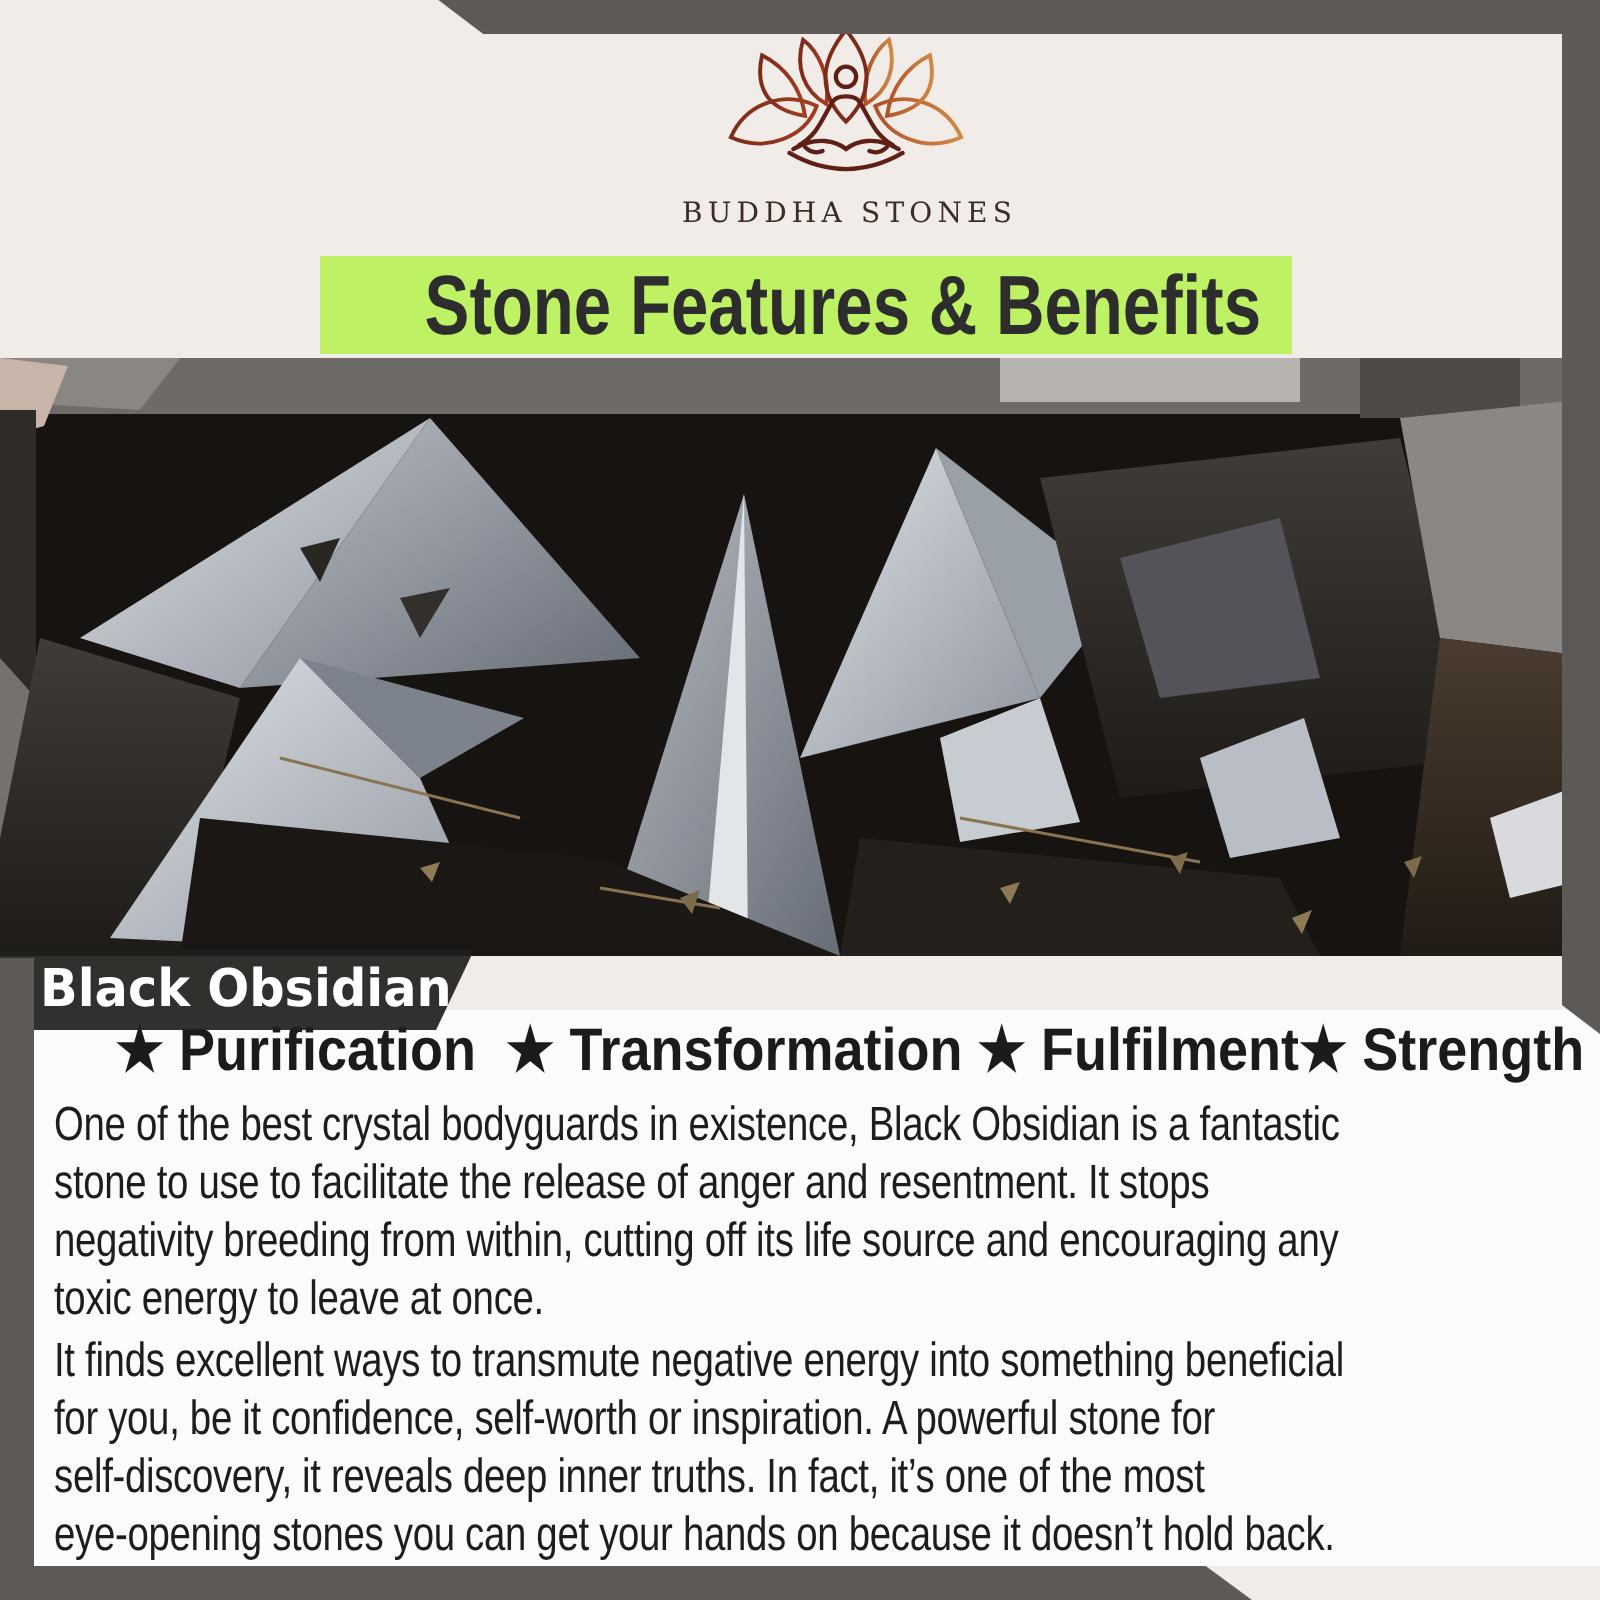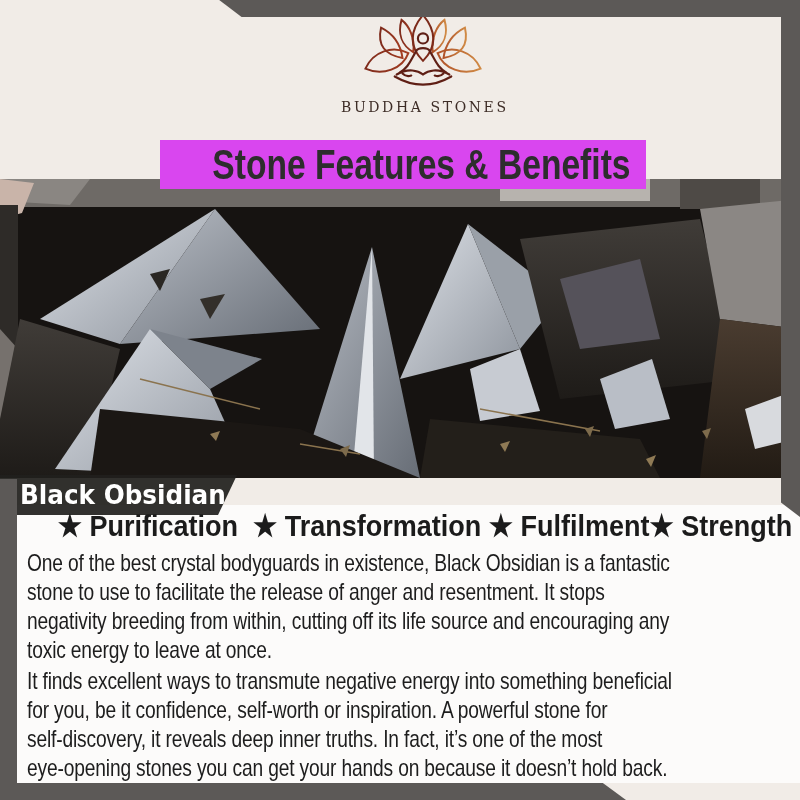--- a/index.html
+++ b/index.html
@@ -17,21 +17,21 @@
   .gray-bottom{left:0;top:783px;width:626px;height:17px;
             clip-path:polygon(0 0,96.3% 0,100% 100%,0 100%);}
 
   
   .logo{left:341px;top:14px;width:164px;text-align:center;z-index:10;}
   .logo svg{display:block;margin:0 auto;}
   .brand-name{display:block;margin-top:3px;font-family:"DejaVu Serif",serif;
       font-size:14px;letter-spacing:2.6px;color:#3d2c26;white-space:nowrap;text-align:center;}
 
   
-  .title-box{left:160px;top:140px;width:486px;height:49px;background:#d946ef;
+  .title-box{left:160px;top:128px;width:486px;height:49px;background:#bef264;
       z-index:10;text-align:left;}
   .title-box h1{margin:0;line-height:49px;font-size:42px;font-weight:bold;
       color:#2d2d2d;white-space:nowrap;display:inline-block;
       transform:scaleX(.8);transform-origin:50% 50%;}
 
   
   .photo{left:0;top:179px;width:800px;height:299px;z-index:5;}
   .photo svg{display:block;width:800px;height:299px;}
 
   

